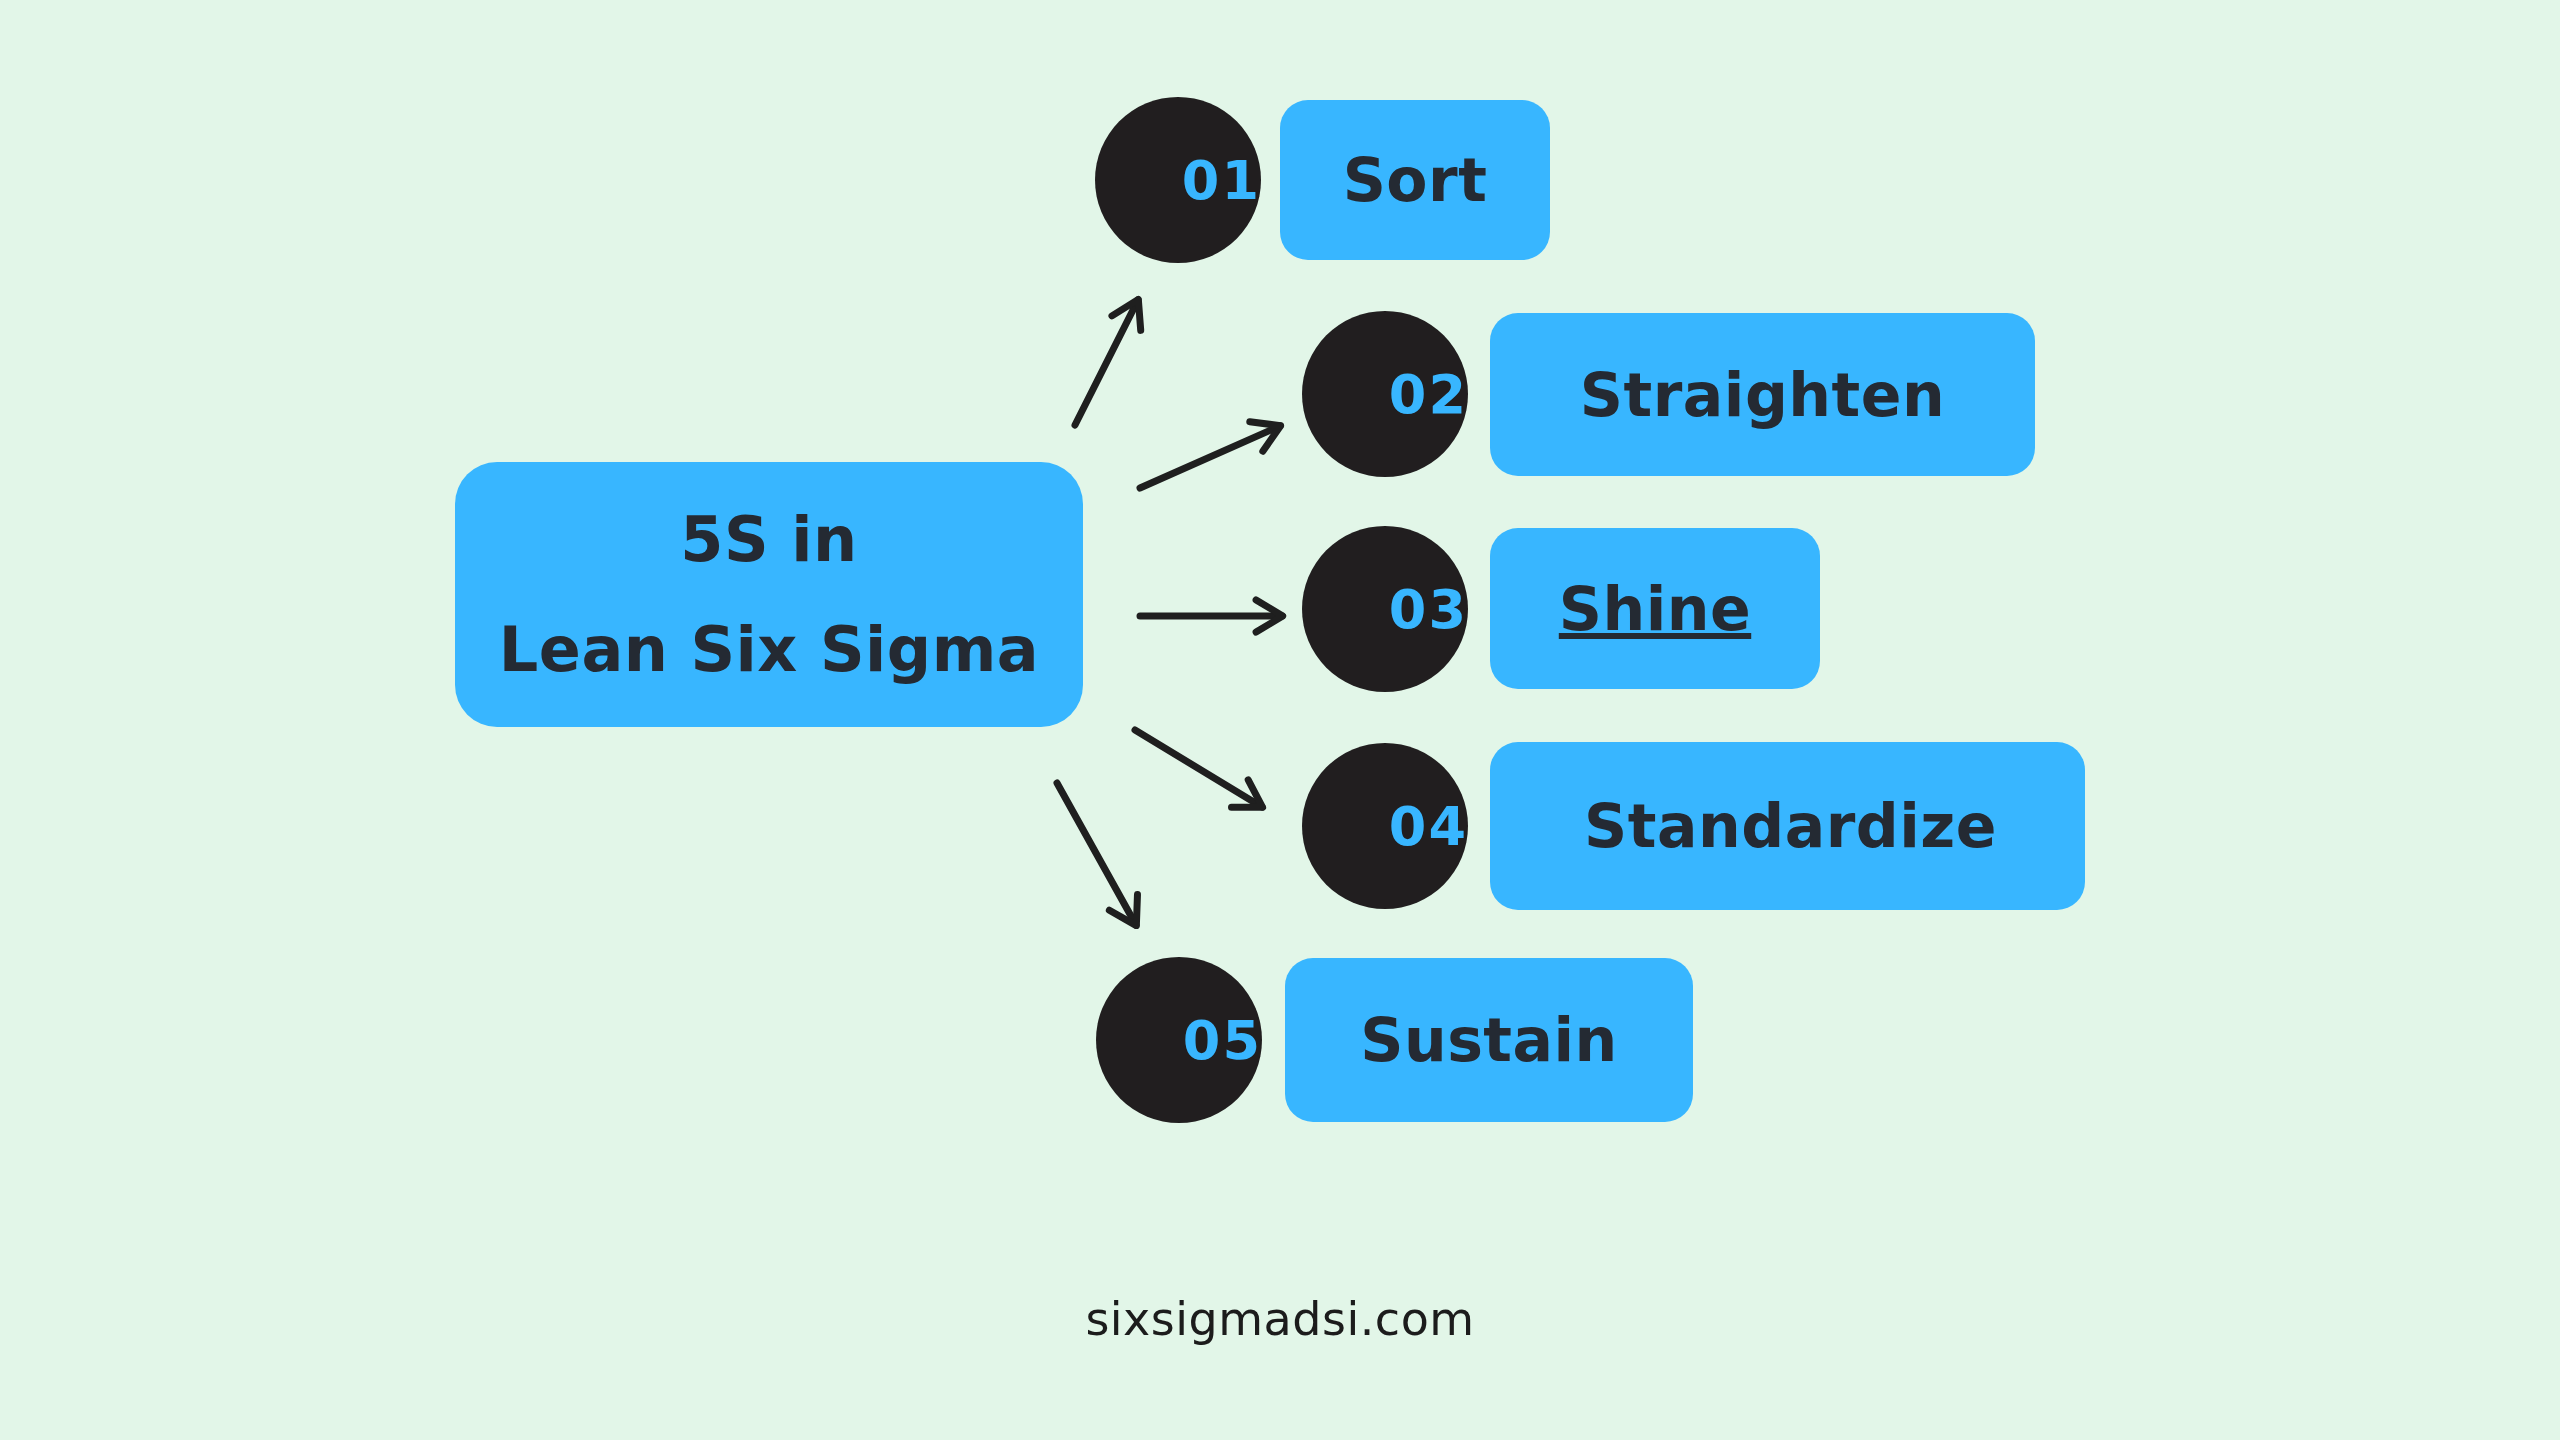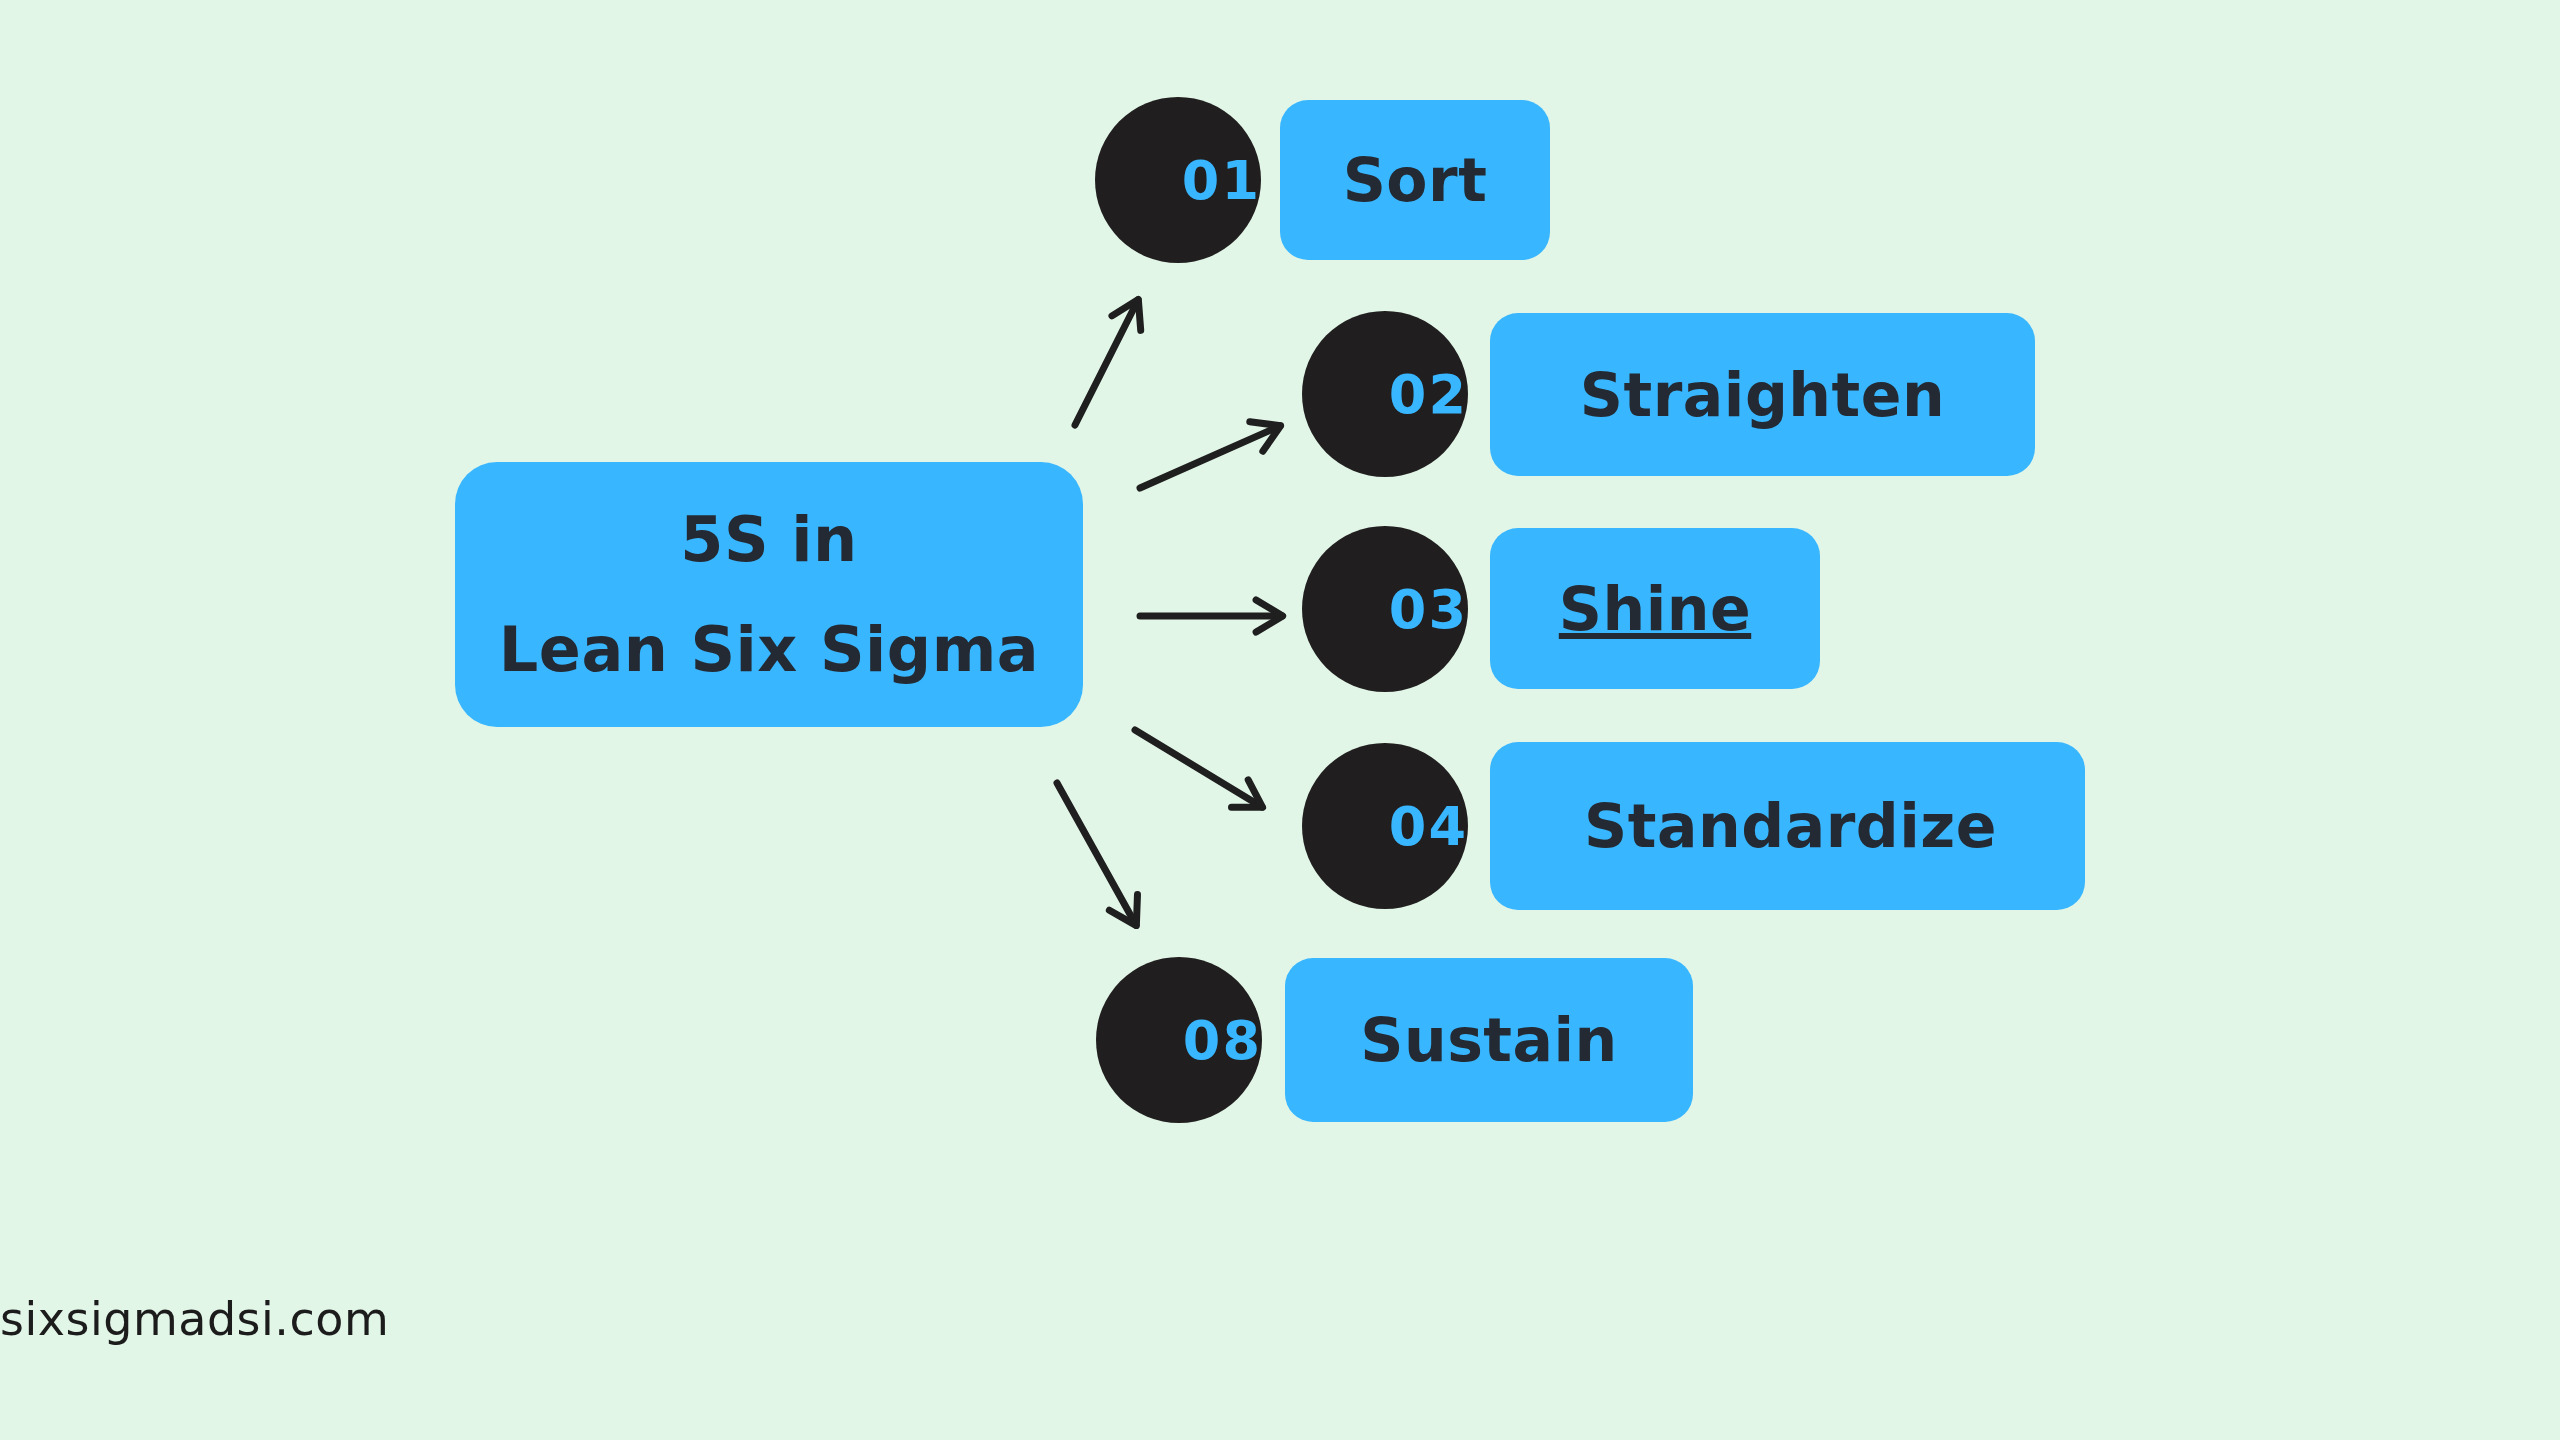--- a/index.html
+++ b/index.html
@@ -84,20 +84,21 @@
     stroke-width: 7;
     stroke-linecap: round;
     fill: none;
   }
 
   
   .footer {
     position: absolute;
     left: 0; top: 1292px;
     width: 2560px;
+    text-align: center;
     font-size: 46px;
     font-weight: normal;
     color: var(--footer, #1c1c1c);
     letter-spacing: 0.5px;
   }
 </style>
 </head>
 <body>
 
 <div class="canvas">
@@ -142,21 +143,21 @@
   </div>
 
   <div class="circle c4">
     <span>04</span>
   </div>
   <div class="pill p4">
     <span>Standardize</span>
   </div>
 
   <div class="circle c5">
-    <span>08</span>
+    <span>05</span>
   </div>
   <div class="pill p5">
     <span>Sustain</span>
   </div>
 
   <div class="footer">sixsigmadsi.com</div>
 
 </div>
 
 </body></html>

